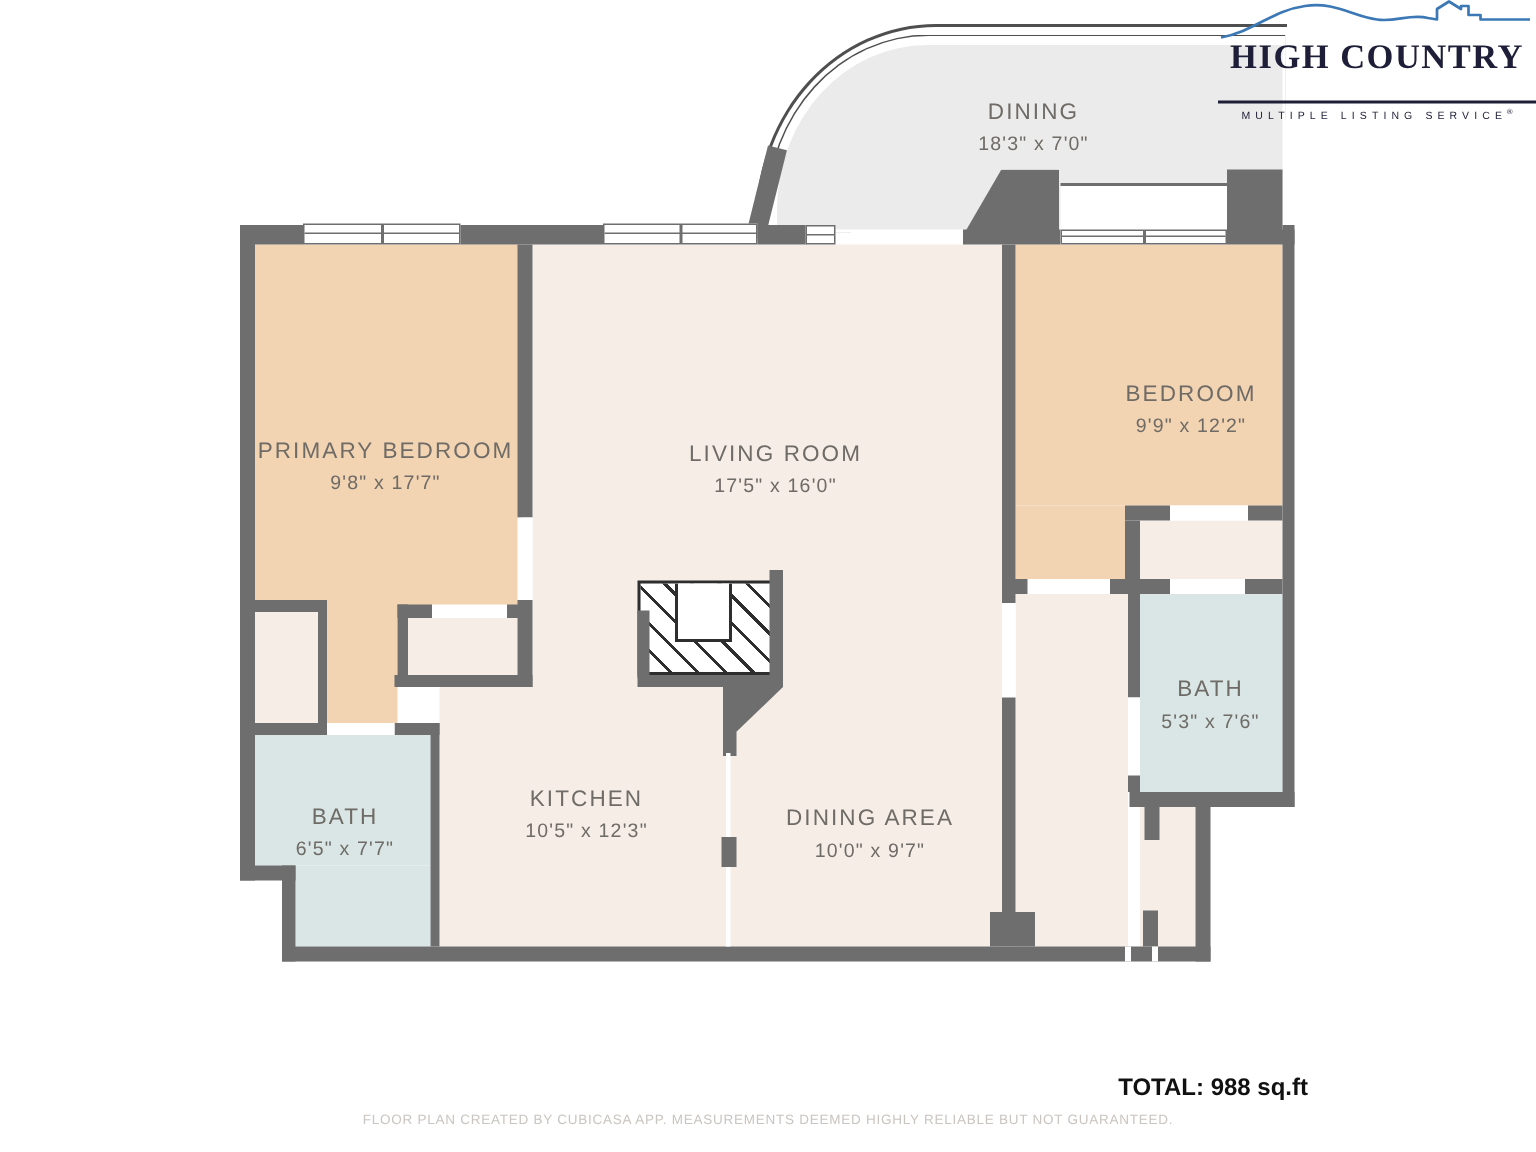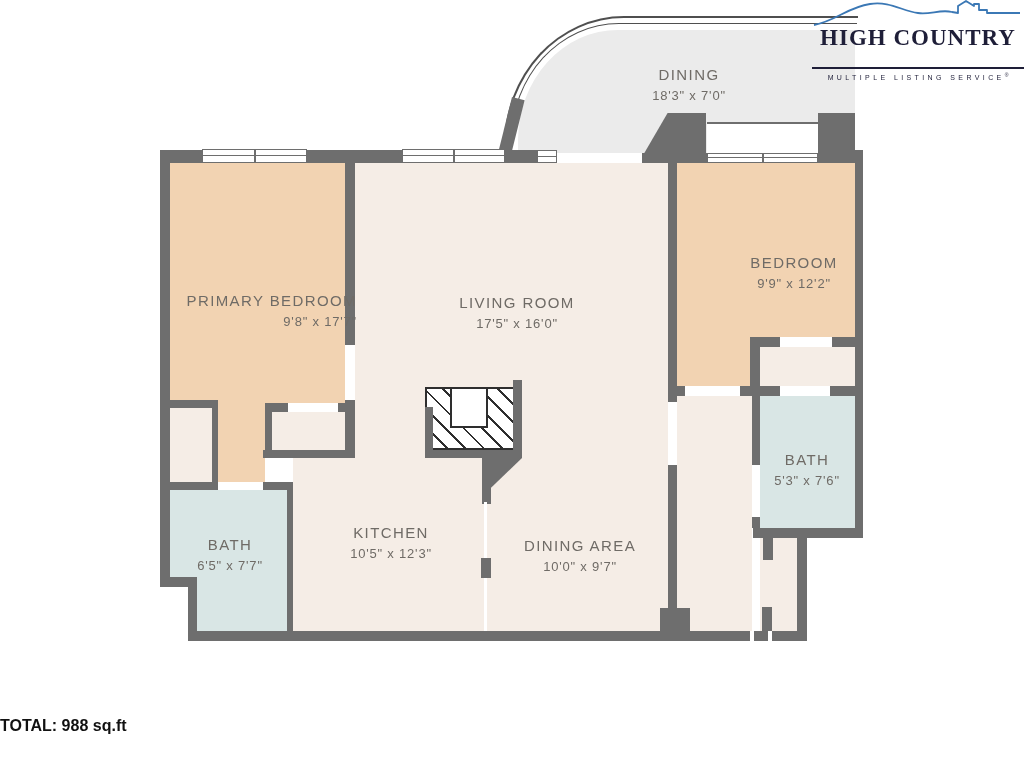--- a/index.html
+++ b/index.html
@@ -22,21 +22,21 @@
   .notch{position:absolute;background:#fff;border:2px solid #2e2e2e;border-top:none;box-sizing:border-box;}
   .taper{position:absolute;background:#6e6e6e;clip-path:polygon(0 0,100% 0,22% 100%,0 100%);}
   .trap{position:absolute;background:#6e6e6e;clip-path:polygon(40% 0,100% 0,100% 100%,0 100%);}
   .diag{position:absolute;background:#6e6e6e;transform:rotate(14deg);transform-origin:top left;}
   .logo{position:absolute;left:812px;top:0;width:212px;text-align:center;}
   .logo .ttl{font-family:"Liberation Serif",serif;font-weight:600;font-size:23px;
              letter-spacing:1px;color:#1e1e38;line-height:1;border-bottom:2px solid #1e1e38;
              padding-bottom:18px;white-space:nowrap;}
   .logo .sub{font-size:7px;letter-spacing:3.4px;color:#1e1e38;margin-top:3px;white-space:nowrap;}
   .logo .sub sup{font-size:5px;letter-spacing:0;}
-  .total{position:absolute;left:0;top:717px;width:872px;text-align:left;
+  .total{position:absolute;left:0;top:717px;width:872px;text-align:right;
          font-size:16px;font-weight:bold;color:#111;}
   .disc{position:absolute;left:0;top:741px;width:1024px;text-align:center;
         font-size:9px;letter-spacing:0.5px;color:#c9c5c0;}
 </style>
 </head>
 <body>
 
 <div class="plan">
 
   <div class="rail" style="left:504px;top:16px;width:352px;height:137px;border-top-left-radius:120px 130px;"></div>
@@ -141,21 +141,21 @@
   <div class="w" style="left:425px;top:450px;width:97px;height:8px;"></div>
   <div class="taper" style="left:482px;top:458px;width:40px;height:30px;"></div>
   <div class="w" style="left:482px;top:488px;width:9px;height:16px;"></div>
   <div class="g" style="left:484px;top:502px;width:3px;height:129px;"></div>
   <div class="w" style="left:481px;top:558px;width:10px;height:20px;"></div>
 
   <div class="lbl" style="left:599px;top:66px;width:180px;">
     <span class="nm">DINING</span>
     <span class="dm">18'3" x 7'0"</span>
   </div>
-  <div class="lbl" style="left:157px;top:292px;width:200px;text-align:right;">
+  <div class="lbl" style="left:157px;top:292px;width:200px;">
     <span class="nm">PRIMARY BEDROOM</span>
     <span class="dm">9'8" x 17'7"</span>
   </div>
   <div class="lbl" style="left:427px;top:294px;width:180px;">
     <span class="nm">LIVING ROOM</span>
     <span class="dm">17'5" x 16'0"</span>
   </div>
   <div class="lbl" style="left:704px;top:254px;width:180px;">
     <span class="nm">BEDROOM</span>
     <span class="dm">9'9" x 12'2"</span>
@@ -181,14 +181,15 @@
     <svg width="212" height="26" viewBox="0 0 212 26" style="display:block;" fill="none" stroke="#3b78b5" stroke-width="1.8" stroke-linejoin="round">
       <path d="M2,25 C24,21 36,7 58,4 C78,1 90,11 106,13 C118,15 128,9 140,12 L146,13 L146,6 L154,1 L162,6 L162,4 L167,4 L167,10 L175,10 L175,13 L208,13"></path>
     </svg>
     <div class="ttl">HIGH COUNTRY</div>
     <div class="sub">
       <span>MULTIPLE LISTING SERVICE</span><sup>®</sup>
     </div>
   </div>
 
   <div class="total">TOTAL: 988 sq.ft</div>
+  <div class="disc">FLOOR PLAN CREATED BY CUBICASA APP. MEASUREMENTS DEEMED HIGHLY RELIABLE BUT NOT GUARANTEED.</div>
 
 </div>
 
 </body></html>

